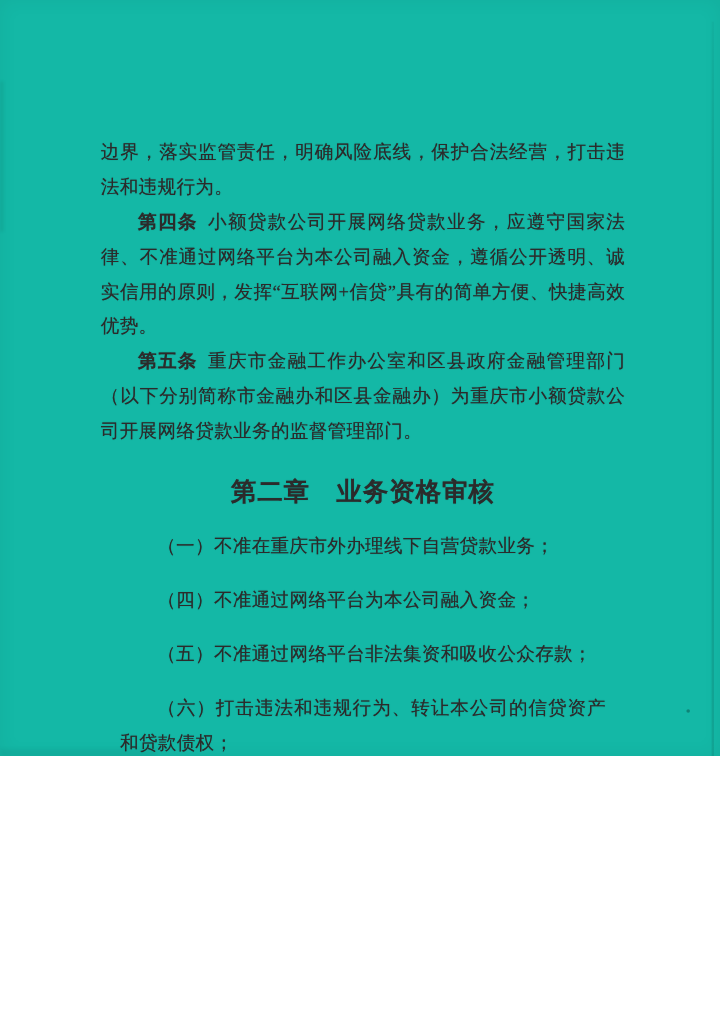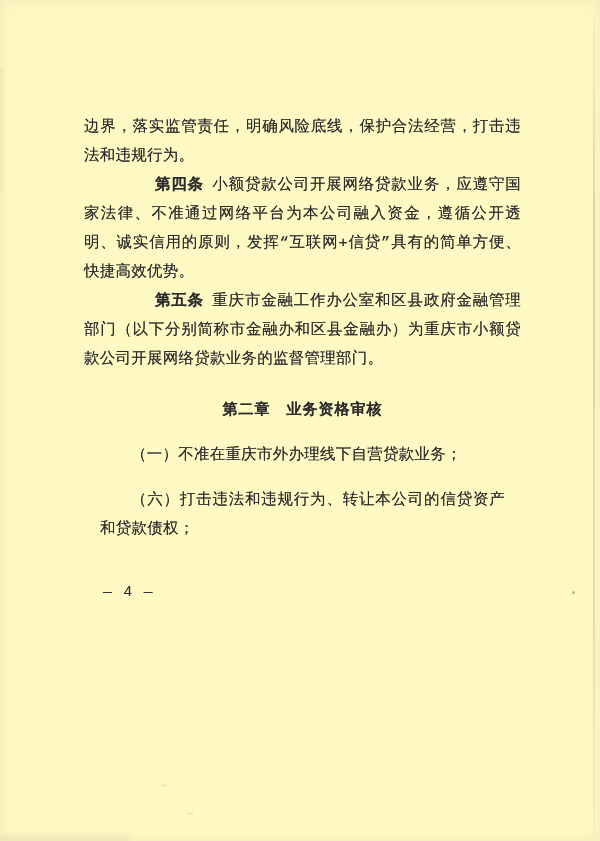--- a/index.html
+++ b/index.html
@@ -3,25 +3,25 @@
 <meta charset="utf-8">
 <style>
   html, body {
     margin: 0;
     padding: 0;
     background: #ffffff;
   }
   .page {
     position: relative;
     width: 600px;
-    height: 841px;
-    background: #fef9c3;
+    height: 630px;
+    background: #14b8a6;
     overflow: hidden;
     box-shadow: inset 0 0 16px rgba(0,0,0,0.05);
-    font-family: Liberation Mono, monospace;
+    font-family: Liberation Serif, serif;
   }
   .text-block {
     position: absolute;
     left: 84px;
     top: 113px;
     width: 437px;
     color: #2b2b2b;
     font-size: 15.5px;
     line-height: 29px;
     letter-spacing: 0.25px;
@@ -30,27 +30,26 @@
   }
   .para {
     margin: 0;
   }
   .para.indent {
     text-indent: 2em;
   }
   .lead {
     font-weight: bold;
     margin-right: 0.55em;
-    margin-left: 40px;
   }
   .chapter-heading {
     margin: 22px 0 2px 0;
     text-align: center;
     font-weight: bold;
-    font-size: 15px;
+    font-size: 21px;
     letter-spacing: 1px;
     text-indent: 0;
   }
   .prohibition {
     margin: 16px;
     text-indent: 2em;
   }
   .page-number {
     margin-top: 34px;
     padding-left: 19px;
@@ -130,20 +129,22 @@
     <p class="para">边界，落实监管责任，明确风险底线，保护合法经营，打击违法和违规行为。</p>
 
     <p class="para indent"><span class="lead">第四条</span><span>小额贷款公司开展网络贷款业务，应遵守国家法律、不准通过网络平台为本公司融入资金，遵循公开透明、诚实信用的原则，发挥“互联网+信贷”具有的简单方便、快捷高效优势。</span></p>
 
     <p class="para indent"><span class="lead">第五条</span><span>重庆市金融工作办公室和区县政府金融管理部门（以下分别简称市金融办和区县金融办）为重庆市小额贷款公司开展网络贷款业务的监督管理部门。</span></p>
 
     <p class="para chapter-heading">第二章　业务资格审核</p>
 
 
     <p class="prohibition">（一）不准在重庆市外办理线下自营贷款业务；</p>
+    <p class="prohibition">（四）不准通过网络平台为本公司融入资金；</p>
+    <p class="prohibition">（五）不准通过网络平台非法集资和吸收公众存款；</p>
     <p class="prohibition">（六）打击违法和违规行为、转让本公司的信贷资产和贷款债权；</p>
 
     <p class="para page-number">— 4 —</p>
 
   </div>
 
   <div class="right-edge-line"></div>
   <div class="left-edge-shadow"></div>
   <div class="bottom-edge-shadow"></div>
   <div class="speck-1"></div>

